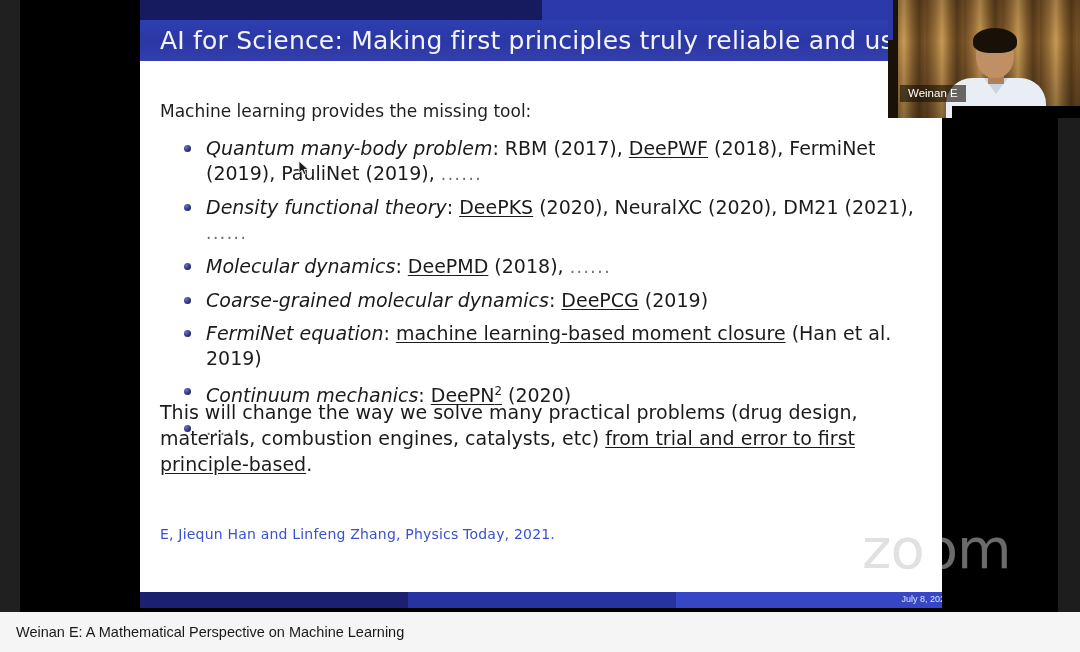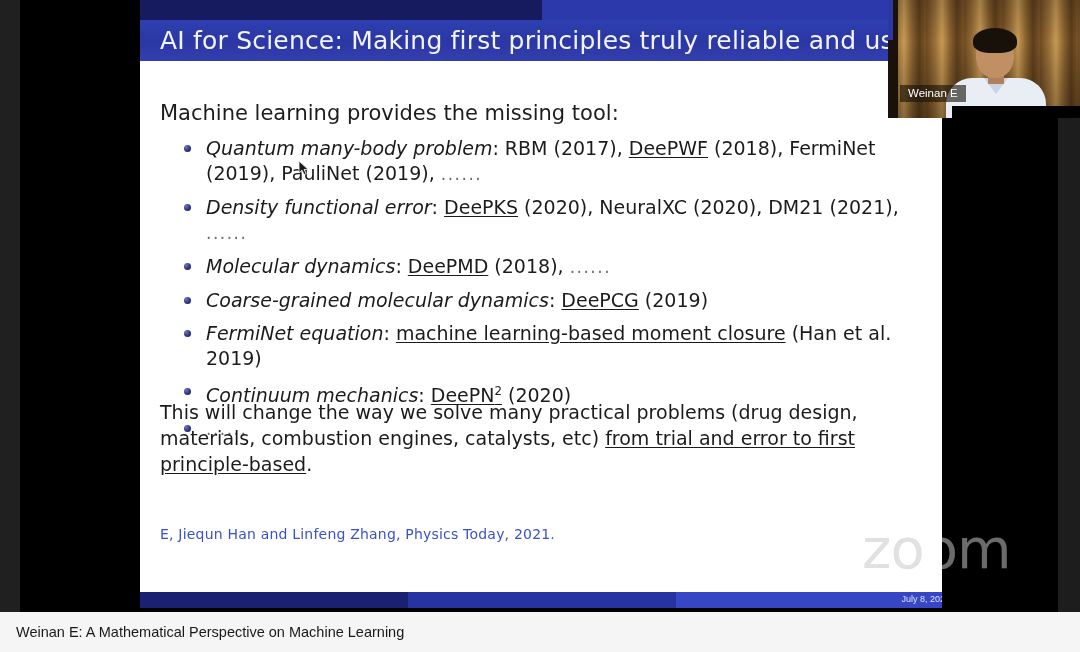--- a/index.html
+++ b/index.html
@@ -37,21 +37,21 @@
   .titlebar .title {
     color:#f2f3fb; font-size:25px; letter-spacing:.2px;
     padding-left:20px; white-space:nowrap;
     font-family:"DejaVu Sans", sans-serif; font-weight:400;
   }
 
   .slide-body { position:absolute; left:0; top:61px; width:802px; height:525px; }
 
   .lead {
     position:absolute; left:20px; top:40px;
-    font-size:21px; color:#1d1d1d;
+    font-size:17px; color:#1d1d1d;
     font-family:"DejaVu Sans", sans-serif;
   }
 
   ul.bullets { position:absolute; left:42px; top:75px; width:740px; list-style:none; }
   ul.bullets li {
     position:relative; padding-left:24px; margin-bottom:8px;
     font-size:19px; line-height:25px; color:#1b1b1b;
     font-family:"DejaVu Sans", sans-serif;
   }
   ul.bullets li .dot {
@@ -175,21 +175,21 @@
       <div class="titlebar">
         <div class="title">AI for Science: Making first principles truly reliable and useful</div>
       </div>
 
       <div class="slide-body">
 
         <div class="lead">Machine learning provides the missing tool:</div>
 
         <ul class="bullets" id="bullet-list">
             <li><span class="dot"></span><span class="it">Quantum many-body problem</span><span>: </span><span>RBM (2017), </span><span class="ul">DeePWF</span><span> (2018), FermiNet (2019), PauliNet (2019), </span><span class="dots">......</span></li>
-            <li><span class="dot"></span><span class="it">Density functional error</span><span>: </span><span class="ul">DeePKS</span><span> (2020), NeuralXC (2020), DM21 (2021), </span><span class="dots">......</span></li>
+            <li><span class="dot"></span><span class="it">Density functional theory</span><span>: </span><span class="ul">DeePKS</span><span> (2020), NeuralXC (2020), DM21 (2021), </span><span class="dots">......</span></li>
             <li><span class="dot"></span><span class="it">Molecular dynamics</span><span>: </span><span class="ul">DeePMD</span><span> (2018), </span><span class="dots">......</span></li>
             <li><span class="dot"></span><span class="it">Coarse-grained molecular dynamics</span><span>: </span><span class="ul">DeePCG</span><span> (2019)</span></li>
             <li><span class="dot"></span><span class="it">FermiNet equation</span><span>: </span><span class="ul">machine learning-based moment closure</span><span> (Han et al. 2019)</span></li>
             <li><span class="dot"></span><span class="it">Continuum mechanics</span><span>: </span><span class="ul">DeePN<sup>2</sup></span><span> (2020)</span></li>
             <li><span class="dot"></span><span class="dots">......</span></li>
           </ul>
 
         <div class="para">
           <span>This will change the way we solve many practical problems (drug design, materials, combustion engines, catalysts, etc) </span><span class="ul">from trial and error to first principle-based</span><span>.</span>
         </div>

